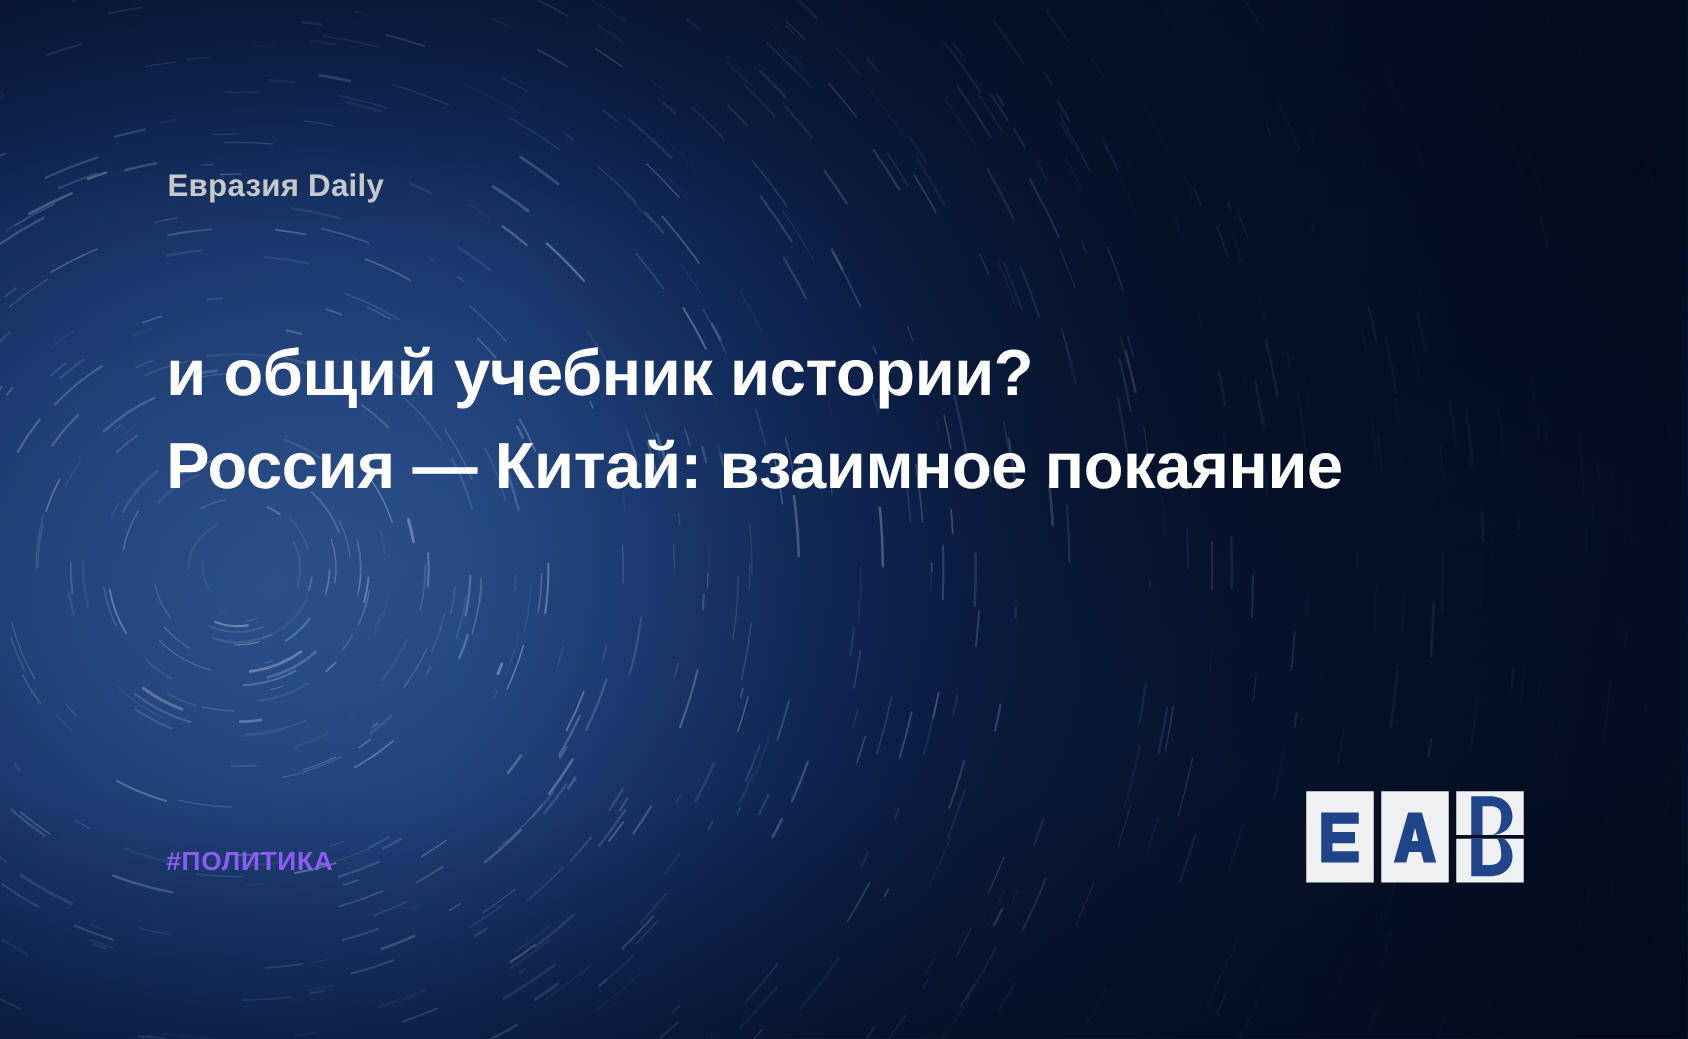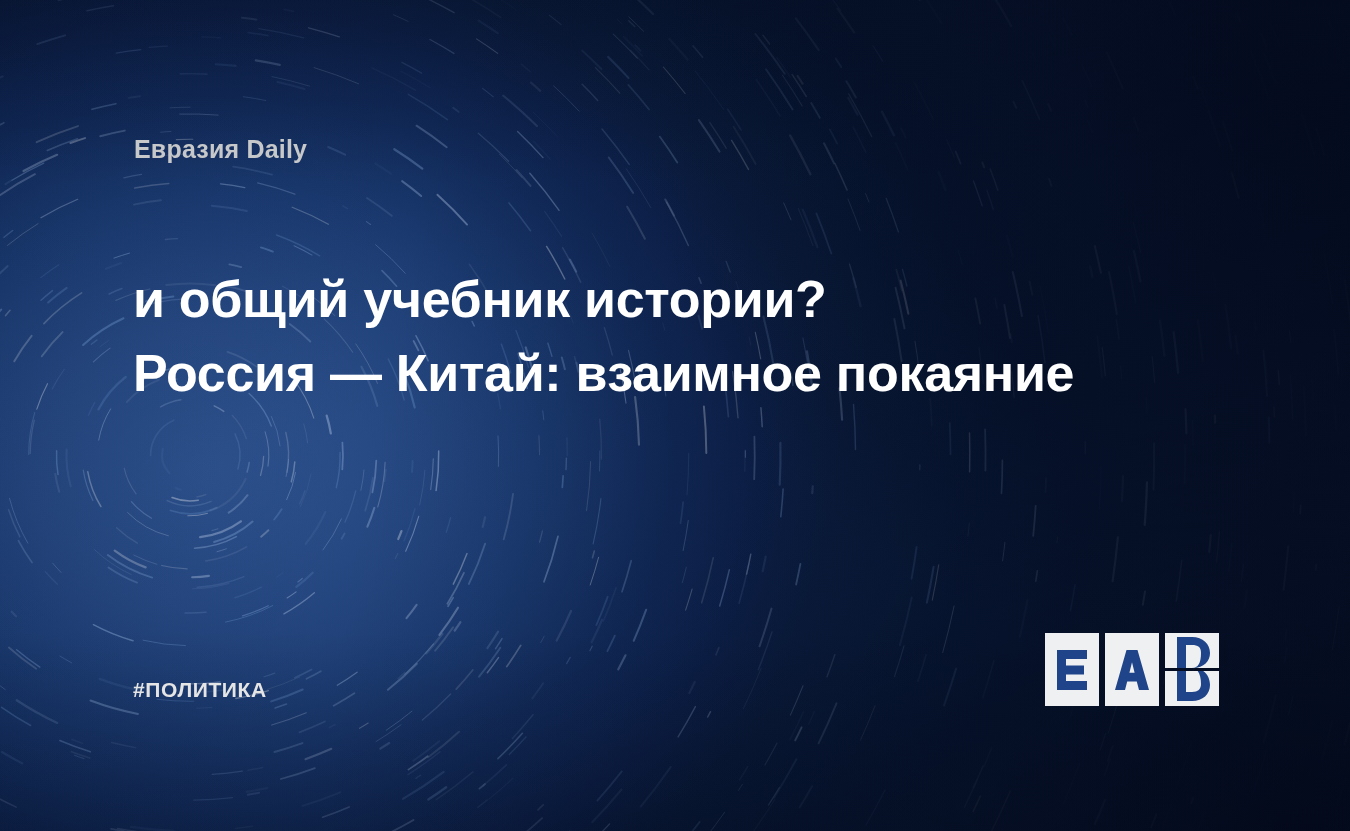--- a/index.html
+++ b/index.html
@@ -75,21 +75,21 @@
   }
   .headline .line { display: block; white-space: nowrap; }
 
   .tag {
     position: absolute;
     left: 133px;
     top: 678px;
     font-size: 21px;
     font-weight: bold;
     letter-spacing: 0.6px;
-    color: #e5e5e5;
+    color: #8b5cf6;
     white-space: nowrap;
   }
 
   
   .logo {
     position: absolute;
     left: 1045px;
     top: 633px;
     width: 178px;
     height: 73px;

